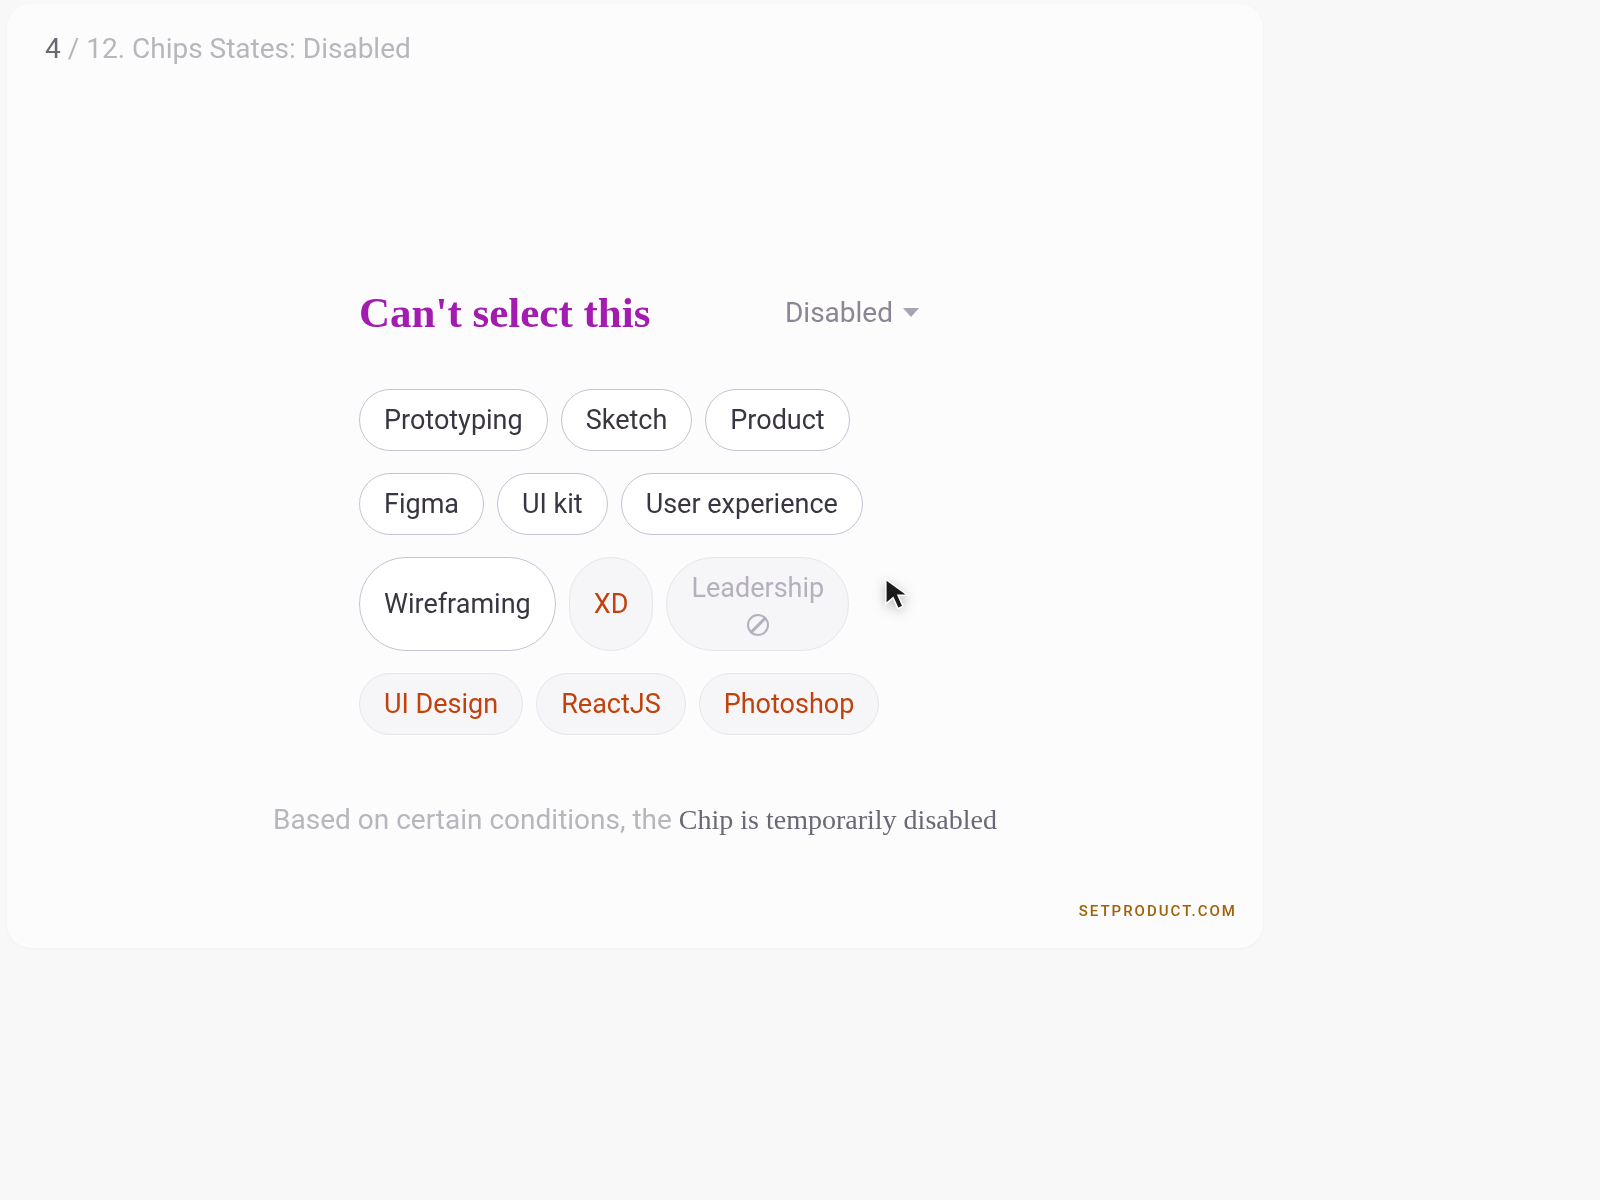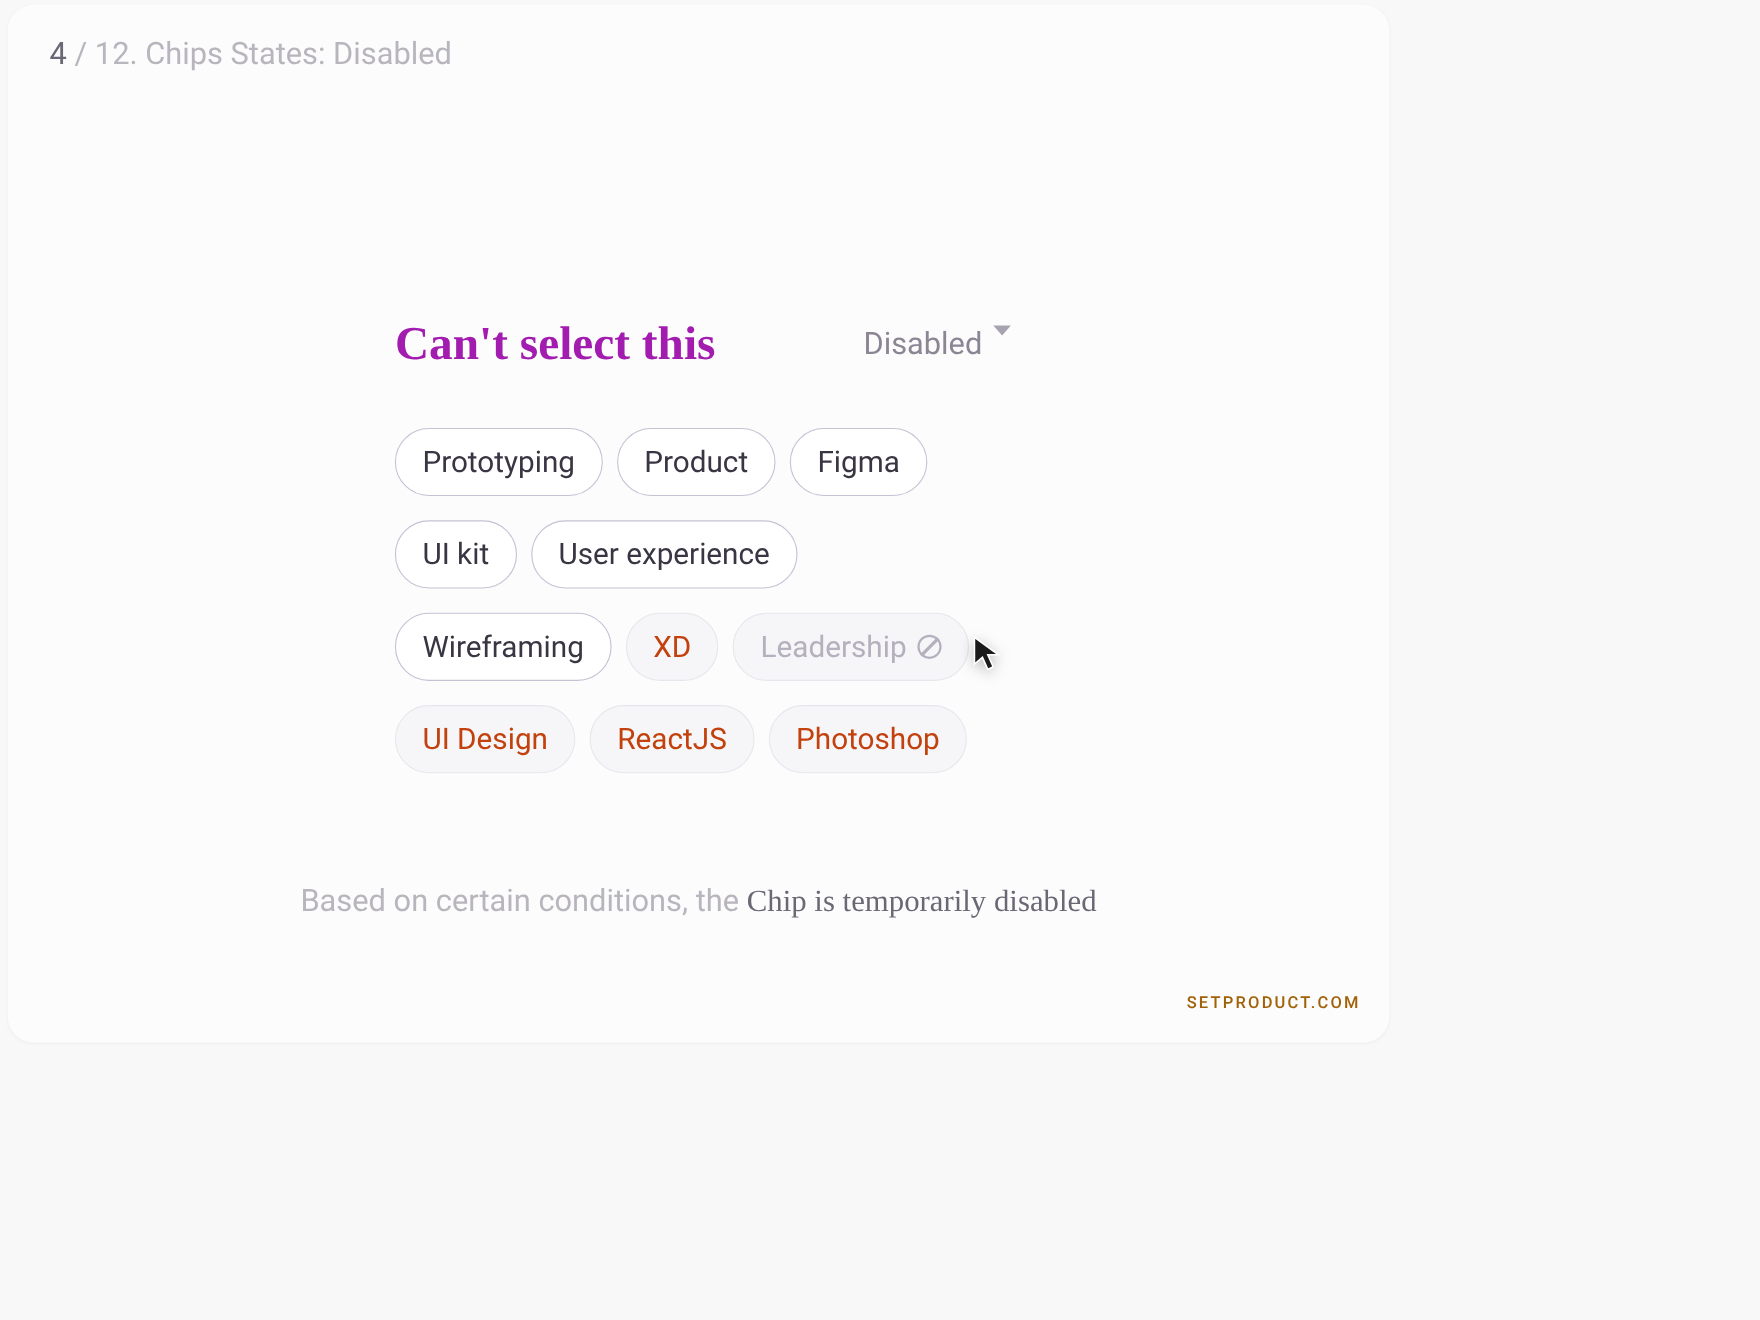--- a/index.html
+++ b/index.html
@@ -48,21 +48,21 @@
       margin-bottom: 52px;
     }
     .title {
       font-family: Georgia, 'Times New Roman', serif;
       font-size: 43px;
       font-weight: 700;
       color: #a21caf;
     }
     .dropdown {
       display: flex;
-      align-items: flex-start;
+      align-items: center;
       gap: 10px;
       color: #8b8594;
       font-size: 28px;
       cursor: pointer;
     }
     .dropdown-arrow {
       width: 0;
       height: 0;
       border-left: 8px solid transparent;
       border-right: 8px solid transparent;
@@ -91,20 +91,21 @@
       background: #f6f5f8;
       color: #c2410c;
       cursor: not-allowed;
     }
     .chip.disabled-highlight {
       border-color: #e8e6ec;
       background: #f6f5f8;
       color: #b5b0bd;
       cursor: not-allowed;
       gap: 10px;
+      flex-direction: column;
     }
     .prohibit-icon {
       width: 22px;
       height: 22px;
       border: 2.5px solid #b5b0bd;
       border-radius: 50%;
       position: relative;
       flex-shrink: 0;
     }
     .prohibit-icon::after {
@@ -167,20 +168,23 @@
         <span>Disabled</span>
         <span class="dropdown-arrow"></span>
       </div>
     </div>
 
     <div class="chips-container">
       <div class="chip">
           <span>Prototyping</span>
         </div>
       <div class="chip">
+          <span>Sketch</span>
+        </div>
+      <div class="chip">
           <span>Product</span>
         </div>
 
       <div class="chip">
           <span>Figma</span>
         </div>
       <div class="chip">
           <span>UI kit</span>
         </div>
       <div class="chip">

